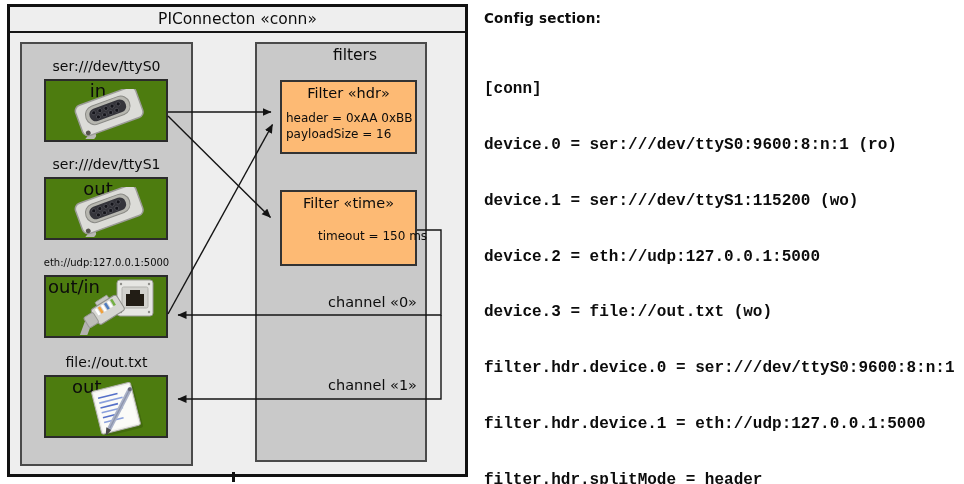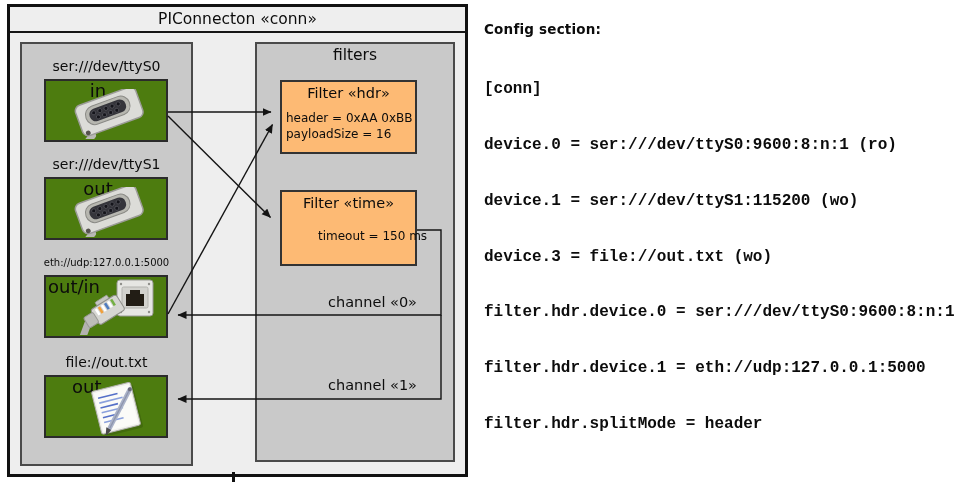--- a/index.html
+++ b/index.html
@@ -9,21 +9,21 @@
   .abs { position:absolute; }
 
   
   .outer-box { left:7px; top:4px; width:461px; height:473px; border:3px solid #111111; background:#eeeeee; }
   .diagram-title { width:100%; height:26px; border-bottom:2px solid #161616;
                    text-align:center; font-size:15.5px; line-height:25px; }
 
   
   .panel { background:#c9c9c9; border:2px solid #4a4a4a; }
   .devices-panel { left:20px; top:42px; width:173px; height:424px; }
-  .filters-panel { left:255px; top:42px; width:200px; height:420px; }
+  .filters-panel { left:255px; top:42px; width:172px; height:420px; }
   .filters-title { left:0; top:2px; width:196px; text-align:center; font-size:15.5px; }
 
   
   .dev-group { left:0; width:169px; position:absolute; }
   .device-label { width:100%; text-align:center; font-size:14px; line-height:17px; white-space:nowrap; }
   .device-label.small { font-size:10px; }
   .device-box { position:absolute; left:22px; top:21px; width:124px; height:63px;
                 background:#4d7c0f; border:2px solid #2b2b2b; }
   .dir-label { position:absolute; font-size:18px; line-height:20px; }
   .dir-center { left:0; top:0; width:104px; text-align:center; }
@@ -34,21 +34,21 @@
   .filter-param { position:absolute; left:4px; font-size:12px; white-space:nowrap; }
 
   .channel-label { position:absolute; left:23px; width:137px; text-align:right; font-size:14.5px; white-space:nowrap; }
 
   
   .arrows { left:0; top:0; width:470px; height:484px; pointer-events:none; }
 
   .bottom-tick { left:232px; top:472px; width:3px; height:10px; background:#111111; }
 
   
-  .config-heading { left:484px; top:21px; font-size:13.5px; font-weight:600; letter-spacing:0.2px; }
+  .config-heading { left:484px; top:10px; font-size:13.5px; font-weight:600; letter-spacing:0.2px; }
   .config-lines { left:484px; top:43px; width:478px;
                   font-family:"Liberation Mono", monospace; font-weight:bold;
                   font-size:16px; line-height:18.6px; white-space:pre; }
   .config-line { height:18.6px; }
 </style>
 </head>
 <body>
 
 <div class="stage">
 
@@ -205,20 +205,21 @@
     </g>
   </svg>
 
   <div class="abs bottom-tick"></div>
 
   <div class="abs config-heading">Config section:</div>
   <div class="abs config-lines">
     <div class="config-line">[conn]</div>
     <div class="config-line">device.0 = ser:///dev/ttyS0:9600:8:n:1 (ro)</div>
     <div class="config-line">device.1 = ser:///dev/ttyS1:115200 (wo)</div>
+    <div class="config-line">device.2 = eth://udp:127.0.0.1:5000</div>
     <div class="config-line">device.3 = file://out.txt (wo)</div>
     <div class="config-line">filter.hdr.device.0 = ser:///dev/ttyS0:9600:8:n:1</div>
     <div class="config-line">filter.hdr.device.1 = eth://udp:127.0.0.1:5000</div>
     <div class="config-line">filter.hdr.splitMode = header</div>
     
     
     
     
     
     

